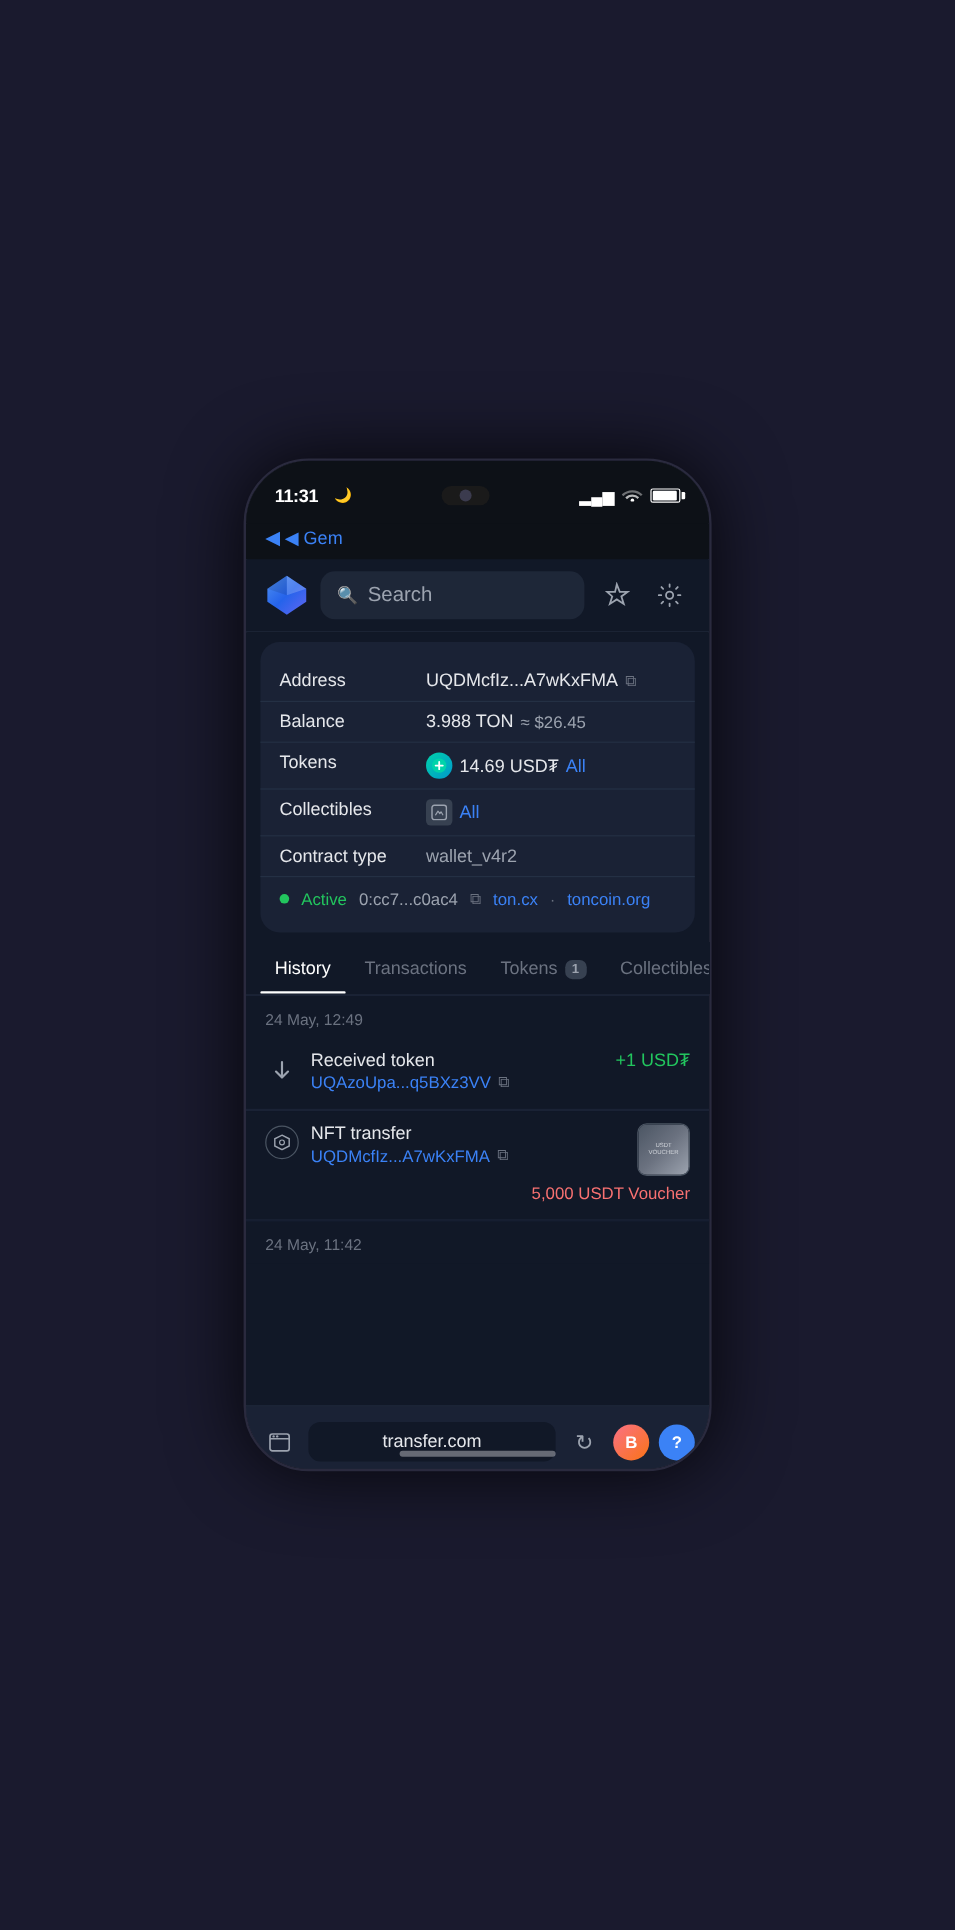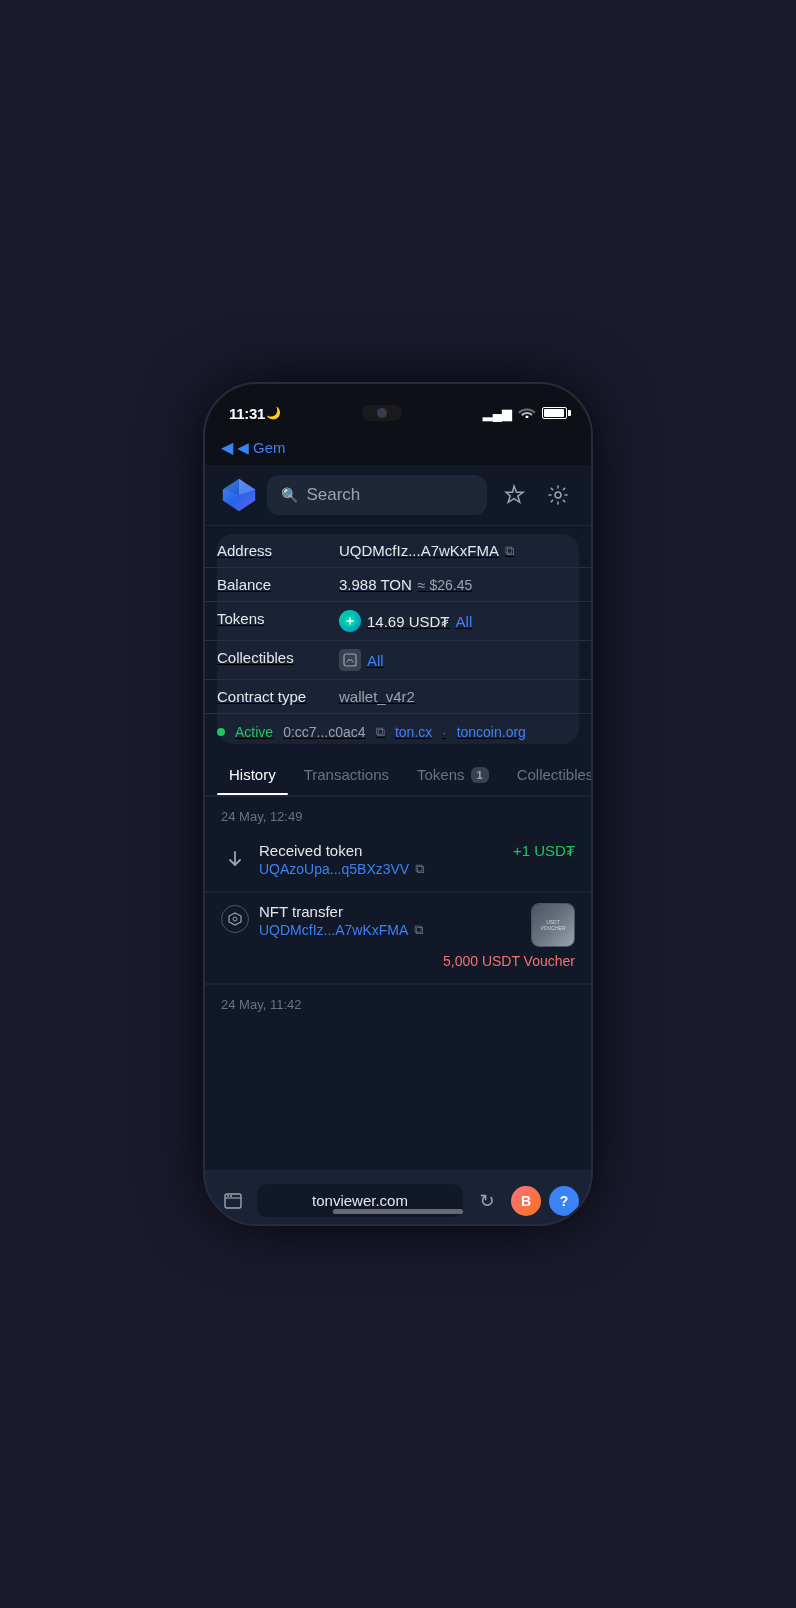--- a/index.html
+++ b/index.html
@@ -162,22 +162,21 @@
       color: #e5e7eb;
       font-size: 15px;
       font-weight: 500;
     }
 
     
     .info-card {
       margin: 8px 12px;
       background: #1a2235;
       border-radius: 16px;
-      padding: 0;
-      text-decoration: underline;
+      padding: 16px;
     }
 
     .info-row {
       display: flex;
       align-items: flex-start;
       padding: 8px 0;
       gap: 12px;
     }
 
     .info-label {
@@ -607,21 +606,21 @@
       width: 36px;
       height: 36px;
     }
   </style>
 </head>
 <body>
 
 <div class="phone-frame">
 
   <div class="status-bar">
-    <div style="display:flex;align-items:center;gap:1px;text-align:right;">
+    <div style="display:flex;align-items:center;gap:14px;text-align:right;">
       <span class="status-time">11:31</span>
       <span style="font-size:12px;color:#aaa;">🌙</span>
     </div>
     <div style="width:40px;height:16px;background:#1a1a1a;border-radius:8px;position:relative;display:flex;align-items:center;justify-content:center;">
       <div style="width:10px;height:10px;border-radius:50%;background:#3b3b4e;"></div>
     </div>
     <div class="status-icons">
       <span style="color:white;font-size:13px;">▂▄▆</span>
       <span class="wifi-icon">
         <svg width="18" height="13" viewBox="0 0 18 13" fill="white">
@@ -849,21 +848,21 @@
   <div class="browser-bar">
     <div class="browser-menu-icon">
       <svg width="18" height="18" viewBox="0 0 18 18" fill="none">
         <rect x="1" y="2" width="16" height="14" rx="2" stroke="#9ca3af" stroke-width="1.4"></rect>
         <path d="M1 6h16" stroke="#9ca3af" stroke-width="1.2"></path>
         <circle cx="4" cy="4" r="1" fill="#9ca3af"></circle>
         <circle cx="7" cy="4" r="1" fill="#9ca3af"></circle>
       </svg>
     </div>
     <div class="browser-url-bar">
-      <span>tonviewer.com</span>
+      <span>transfer.com</span>
     </div>
     <div class="browser-reload">↻</div>
     <div class="brave-icon">B</div>
     <div class="question-icon">?</div>
   </div>
 
   <div class="home-indicator"></div>
 
 </div>
 

